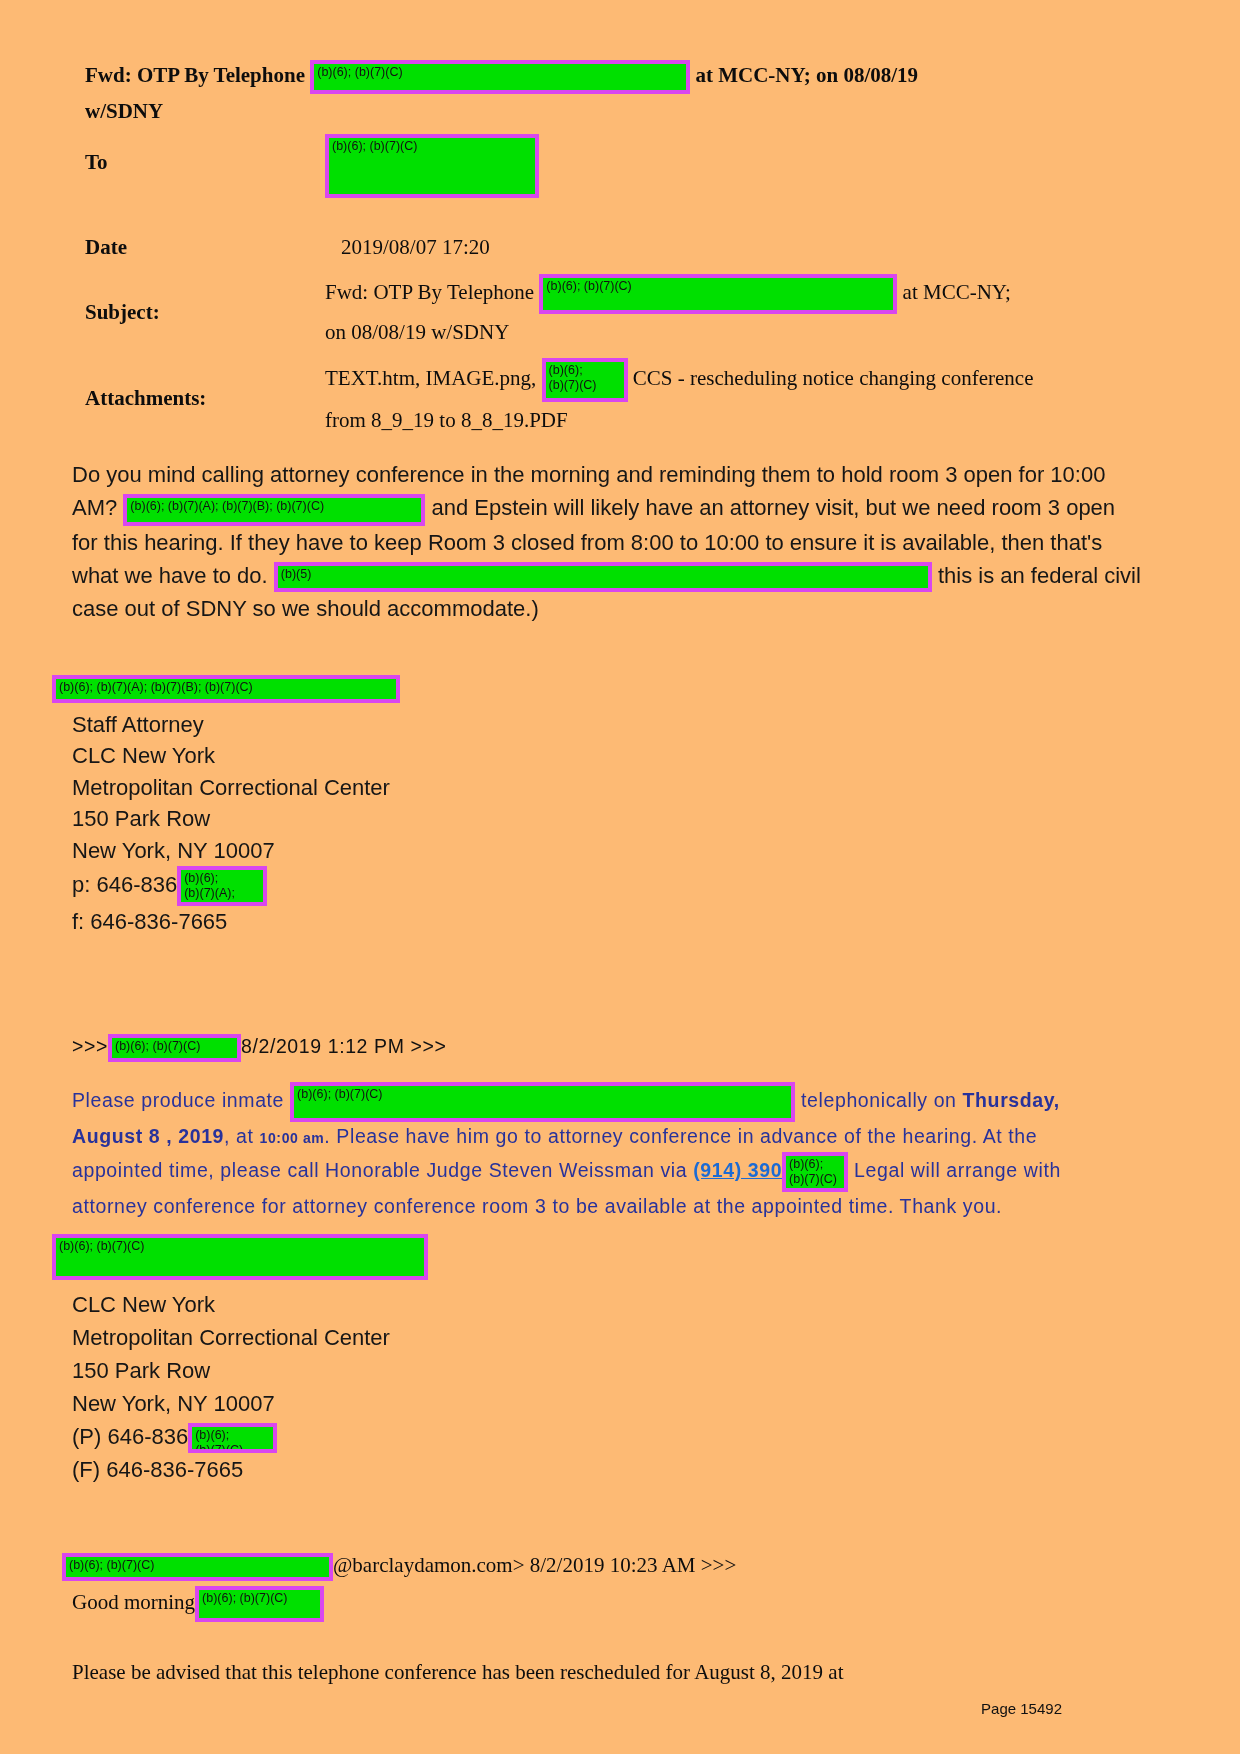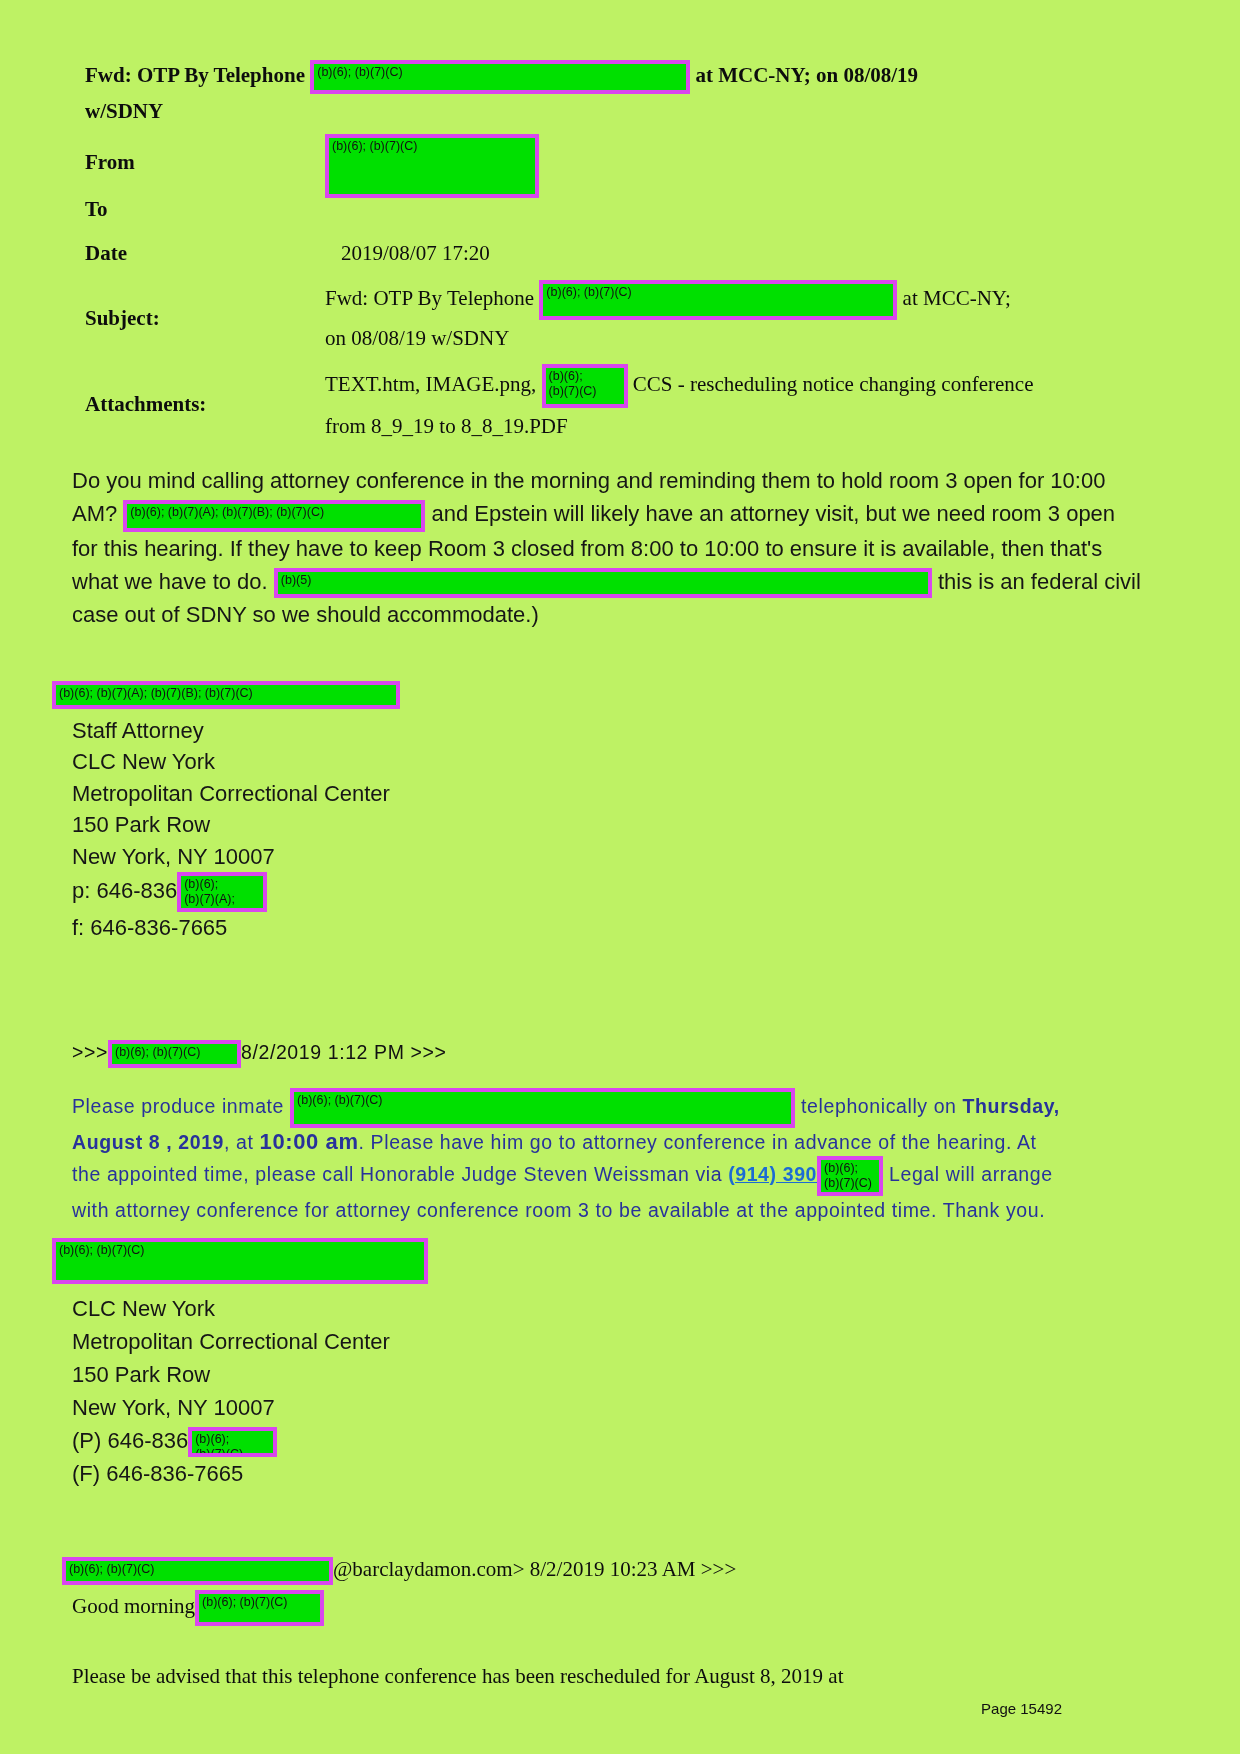--- a/index.html
+++ b/index.html
@@ -2,21 +2,21 @@
 <html style="--green: #00e000; --blue: #28329b; --link: #1c6bd4;"><head>
 <meta charset="utf-8">
 <style>
   :root{
     --green:#00e000;
     --blue:#28329b;
     --link:#1c6bd4;
   }
   html,body{margin:0;padding:0;background:#ffffff;}
   .page{
-    width:1240px;height:1754px;background:#bef264;color:#0d0d0d;
+    width:1240px;height:1754px;background:#fdba74;color:#0d0d0d;
     position:relative;box-sizing:border-box;
     padding:58px 60px 0 52px;
     font-family:"Liberation Serif", serif;
     overflow:hidden;
   }
   
   .rx{
     display:inline-block;background:var(--green);border:4px solid #d946ef;
     vertical-align:middle;position:relative;overflow:hidden;box-sizing:border-box;
   }
@@ -52,21 +52,21 @@
   
   .q1{
     font-family:"Liberation Sans",sans-serif;font-size:19.5px;letter-spacing:.6px;
     margin:96px 0 0 20px;color:#111;
   }
   .bluep{
     font-family:"Liberation Sans",sans-serif;font-size:19.5px;line-height:28px;
     letter-spacing:.6px;margin:20px 0 0 20px;width:995px;color:var(--blue);
   }
   .bluep .b{font-weight:bold;}
-  .bluep .b.big{font-size:22px;}
+  .bluep .b.big{font-size:14px;}
   .bluep .lnk{color:var(--link);font-weight:bold;text-decoration:underline;cursor:pointer;}
   .sig2box{margin:14px 0 0 0;}
   .sig2{
     font-family:"Liberation Sans",sans-serif;font-size:22px;line-height:33px;
     margin:8px 0 0 20px;color:#161616;
   }
   
   .q2{margin:62px 0 0 10px;font-size:21px;line-height:34px;}
   .greet{margin:4px 0 0 20px;font-size:21px;}
   .closing{margin:38px 0 0 20px;font-size:21px;}
@@ -83,21 +83,20 @@
   <div class="h1">
     <span>Fwd: OTP By Telephone</span>
     <span class="rx" style="width:380px;height:34px;"><span class="rxl">(b)(6); (b)(7)(C)</span></span>
     <span>at MCC-NY; on 08/08/19</span><br>
     <span>w/SDNY</span>
   </div>
 
   <div class="meta">
     <div class="mrow top r-fromto">
       <div class="fromto-labels">
-        <div>From</div>
         <div>To</div>
       </div>
       <div>
         <span class="rx" style="width:214px;height:64px;vertical-align:top;margin-top:-4px;"><span class="rxl">(b)(6); (b)(7)(C)</span></span>
       </div>
     </div>
     <div class="mrow r-date">
       <div class="mlabel">Date</div>
       <div class="mval">2019/08/07 17:20</div>
     </div>

